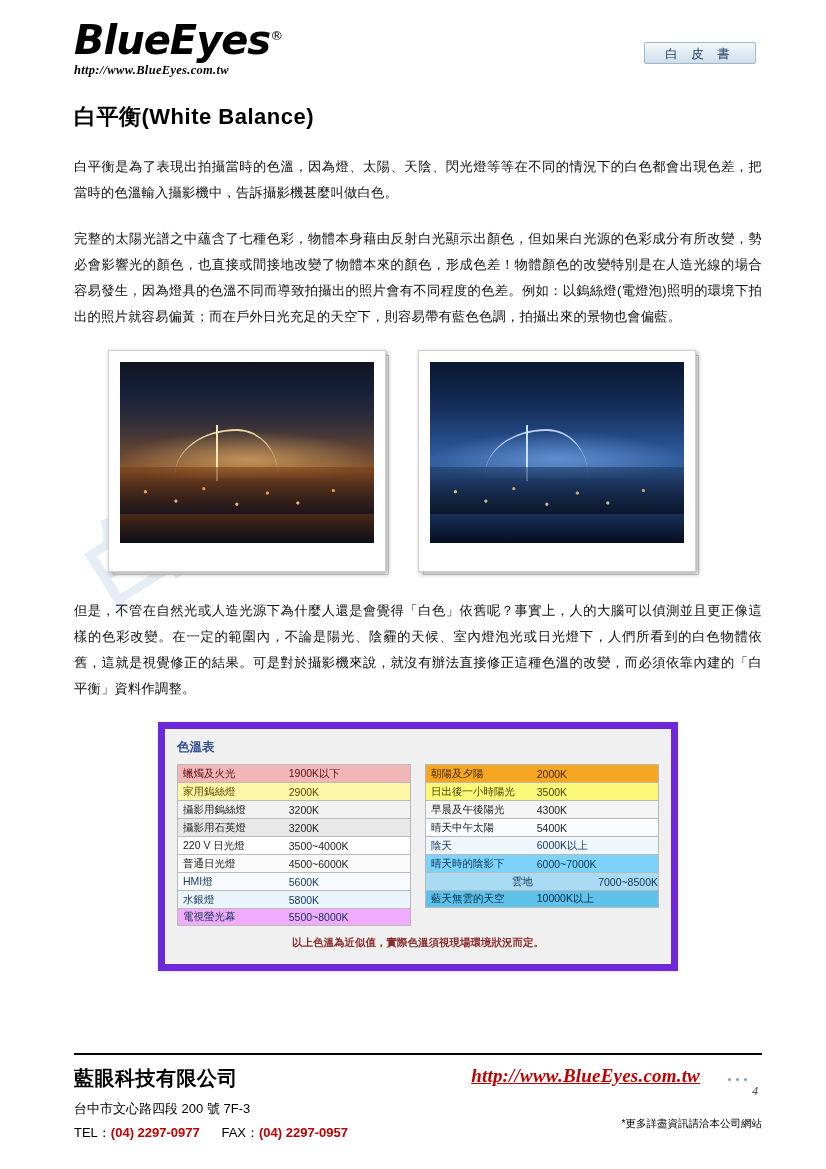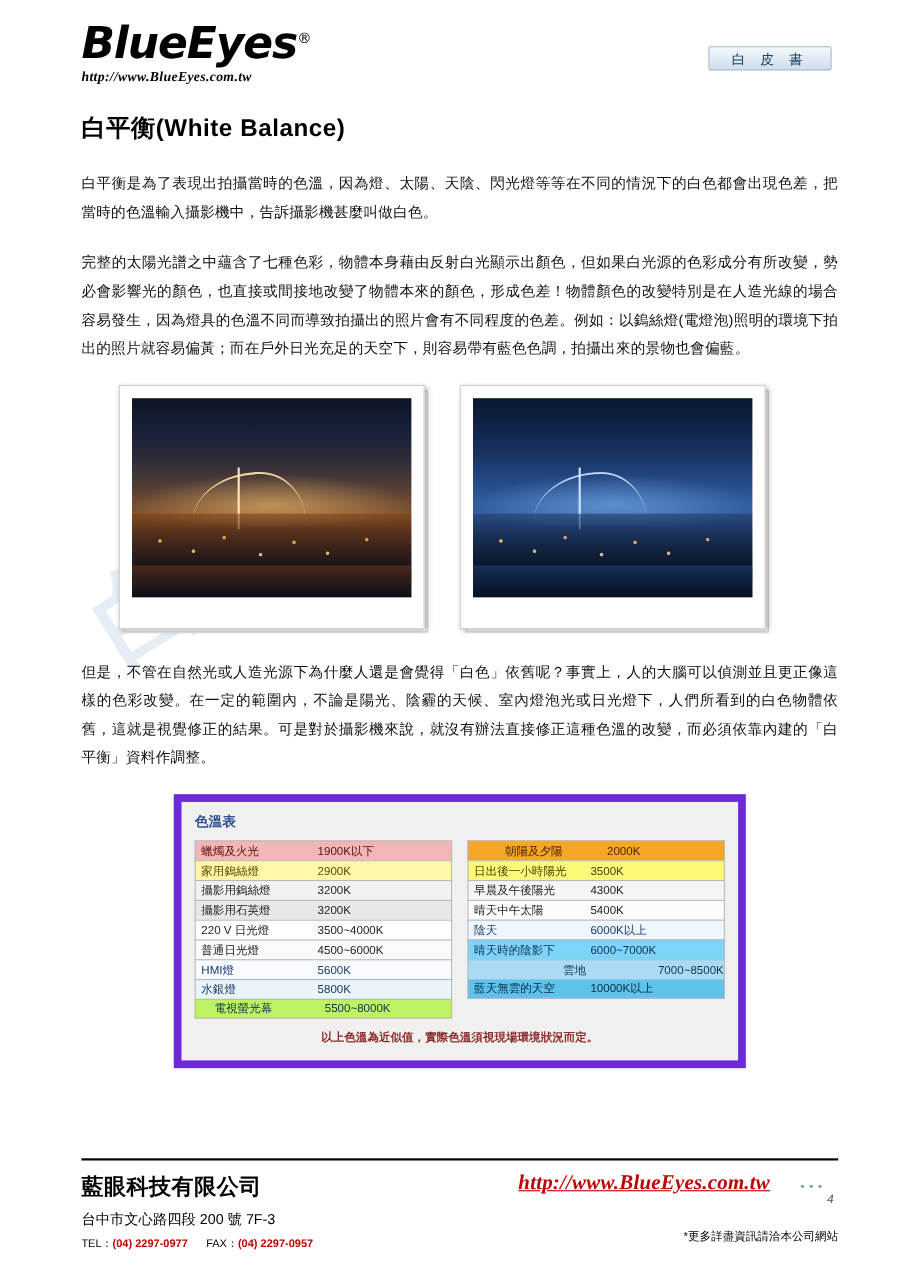--- a/index.html
+++ b/index.html
@@ -323,21 +323,21 @@
     font-weight: bold;
     color: #000;
     letter-spacing: .5px;
   }
   .addr {
     font-size: 13px;
     margin-top: 8px;
     color: #000;
   }
   .tel-line {
-    font-size: 10px;
+    font-size: 13px;
     margin-top: 6px;
     color: #000;
   }
   .tel-num { color: #c00000; font-weight: bold; }
   .foot-url {
     position: absolute;
     right: 62px;
     top: 10px;
     font-family: "Liberation Serif", serif;
     font-style: italic;
@@ -453,27 +453,27 @@
               <span class="ct-val">4500~6000K</span>
             </div>
             <div class="ct-row" style="background: rgb(247, 251, 255); color: rgb(26, 58, 102);">
               <span class="ct-name">HMI燈</span>
               <span class="ct-val">5600K</span>
             </div>
             <div class="ct-row" style="background: rgb(233, 244, 251); color: rgb(26, 58, 102);">
               <span class="ct-name">水銀燈</span>
               <span class="ct-val">5800K</span>
             </div>
-            <div class="ct-row" style="background: #bef264; color: rgb(13, 51, 80); padding-left: 12px;">
+            <div class="ct-row" style="background: #f0abfc; color: rgb(13, 51, 80);">
               <span class="ct-name">電視螢光幕</span>
               <span class="ct-val">5500~8000K</span>
             </div>
           </div>
         <div class="ct-col" id="ct-right">
-            <div class="ct-row" style="background: rgb(245, 166, 35); color: rgb(74, 38, 0); padding-left: 28px;">
+            <div class="ct-row" style="background: rgb(245, 166, 35); color: rgb(74, 38, 0);">
               <span class="ct-name">朝陽及夕陽</span>
               <span class="ct-val">2000K</span>
             </div>
             <div class="ct-row" style="background: rgb(253, 248, 122); color: rgb(74, 68, 0);">
               <span class="ct-name">日出後一小時陽光</span>
               <span class="ct-val">3500K</span>
             </div>
             <div class="ct-row" style="background: rgb(245, 245, 245); color: rgb(34, 34, 34);">
               <span class="ct-name">早晨及午後陽光</span>
               <span class="ct-val">4300K</span>

